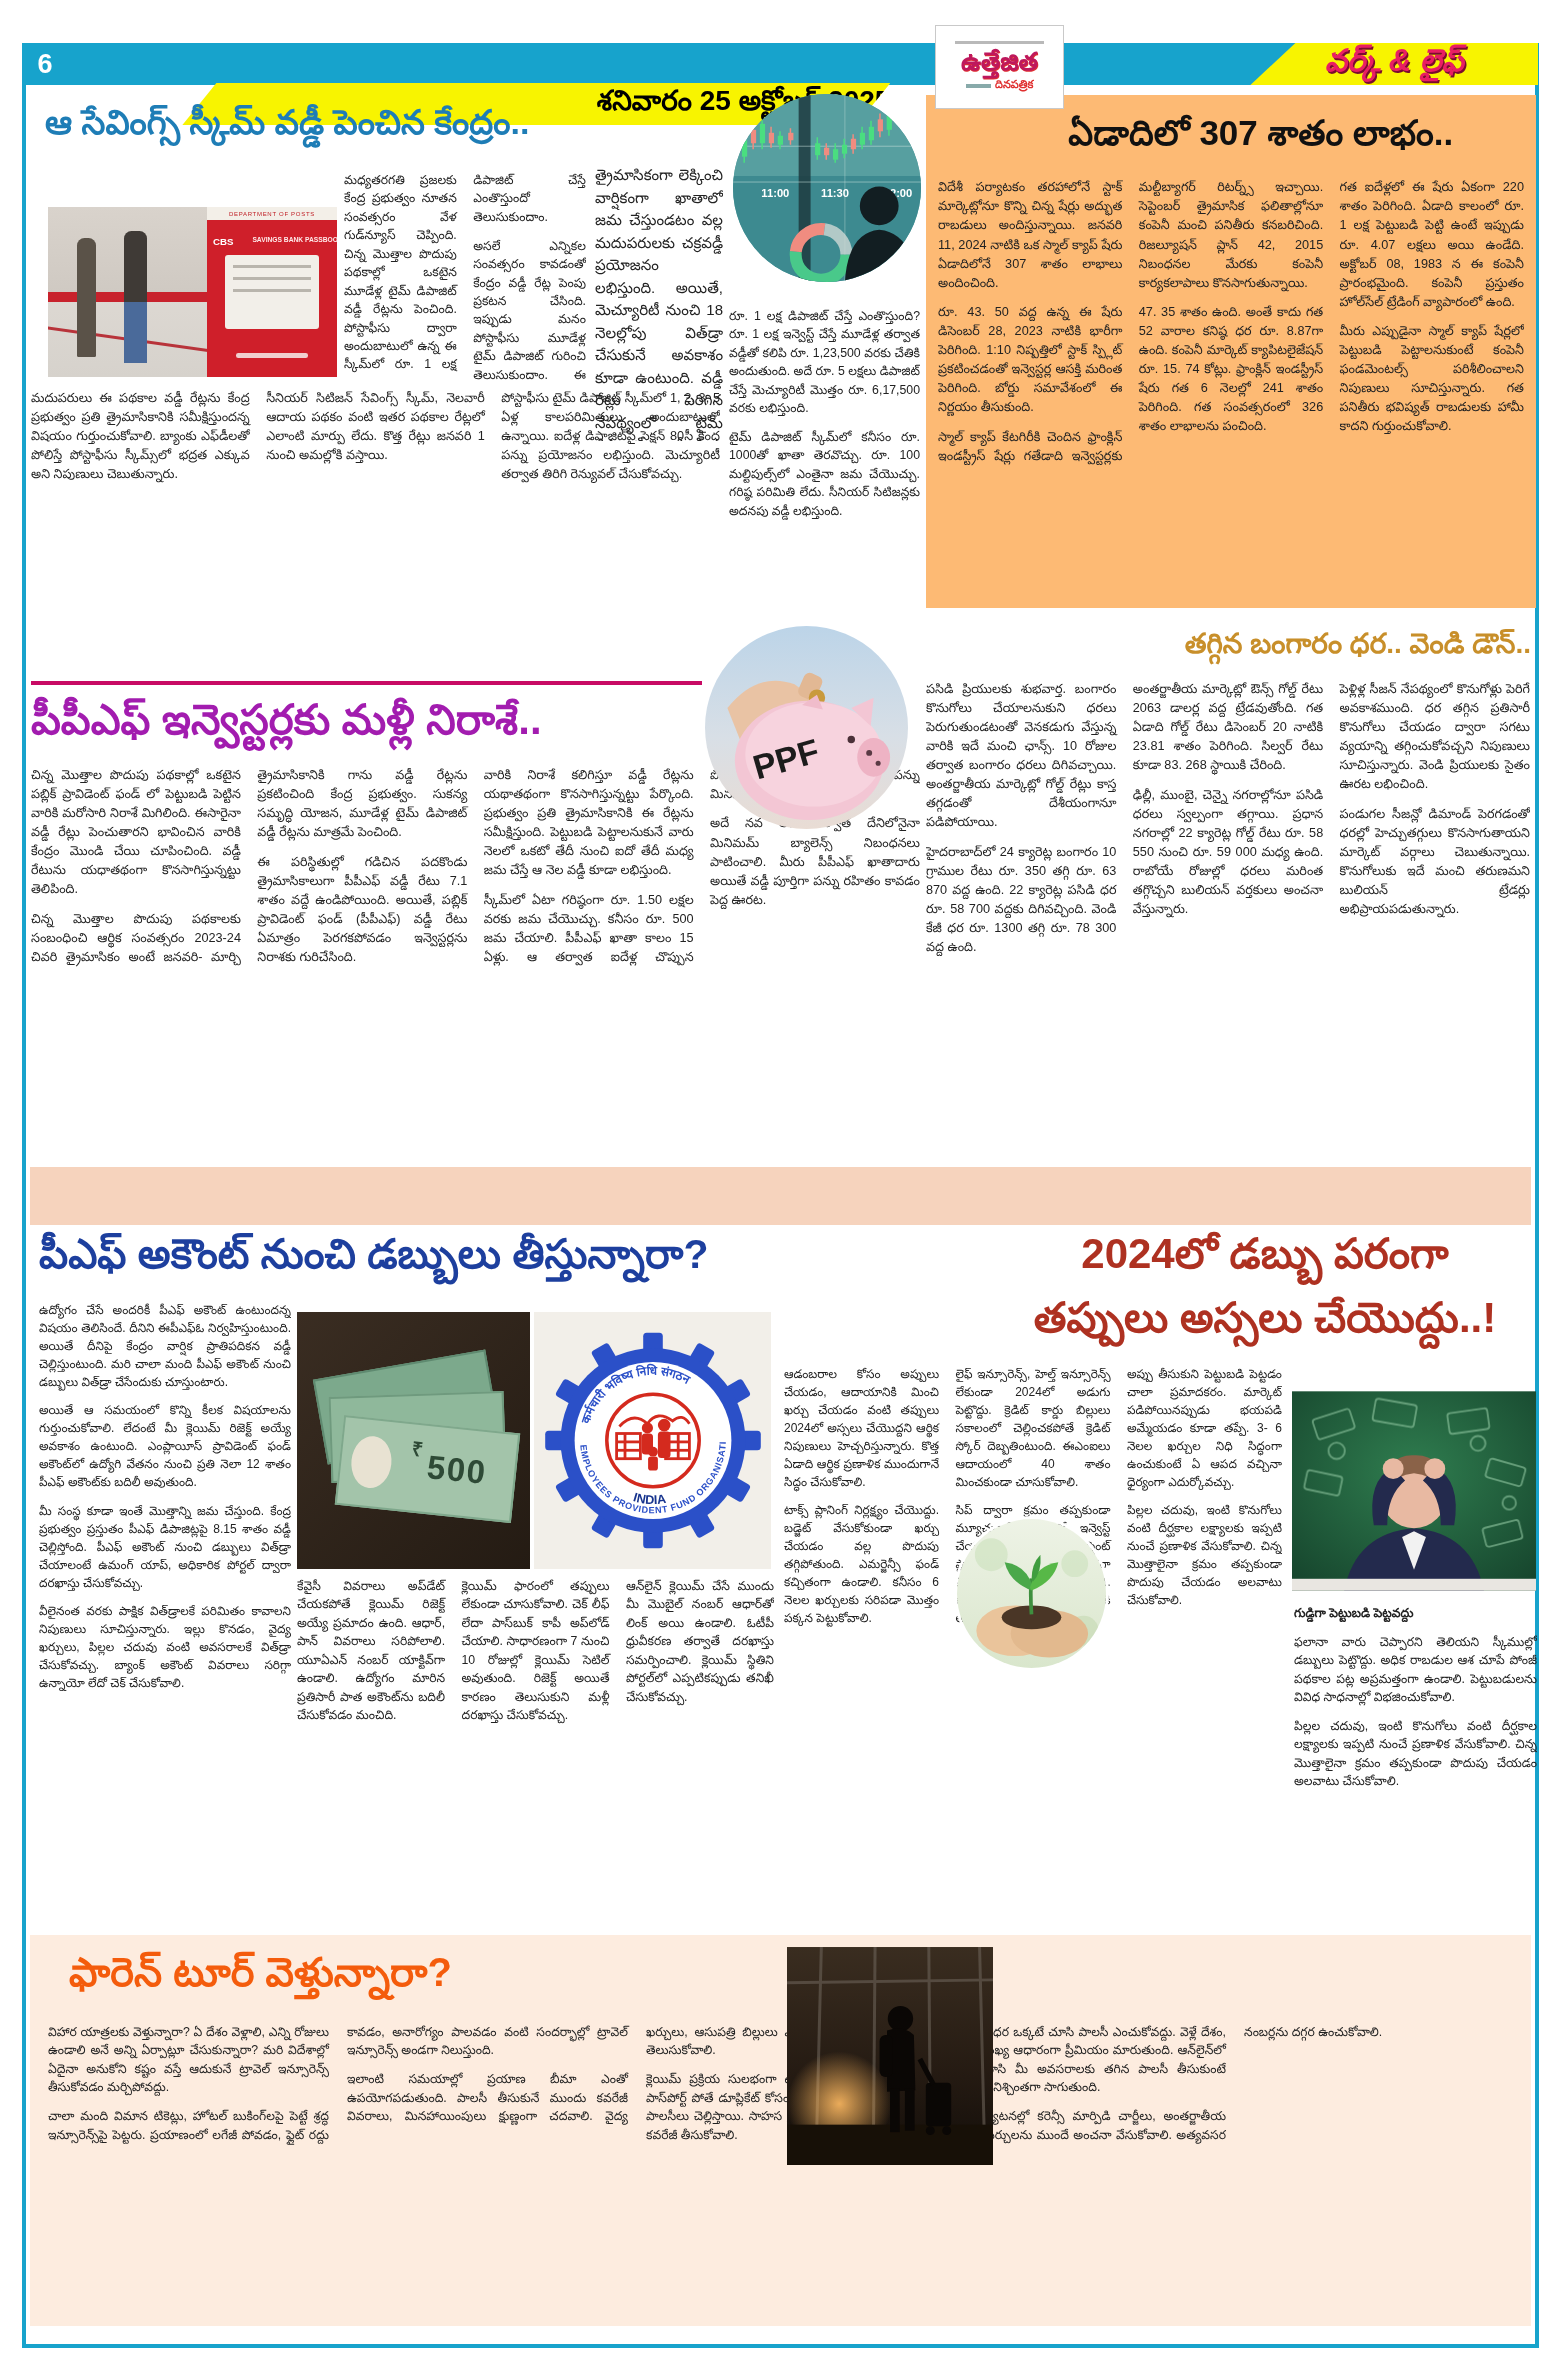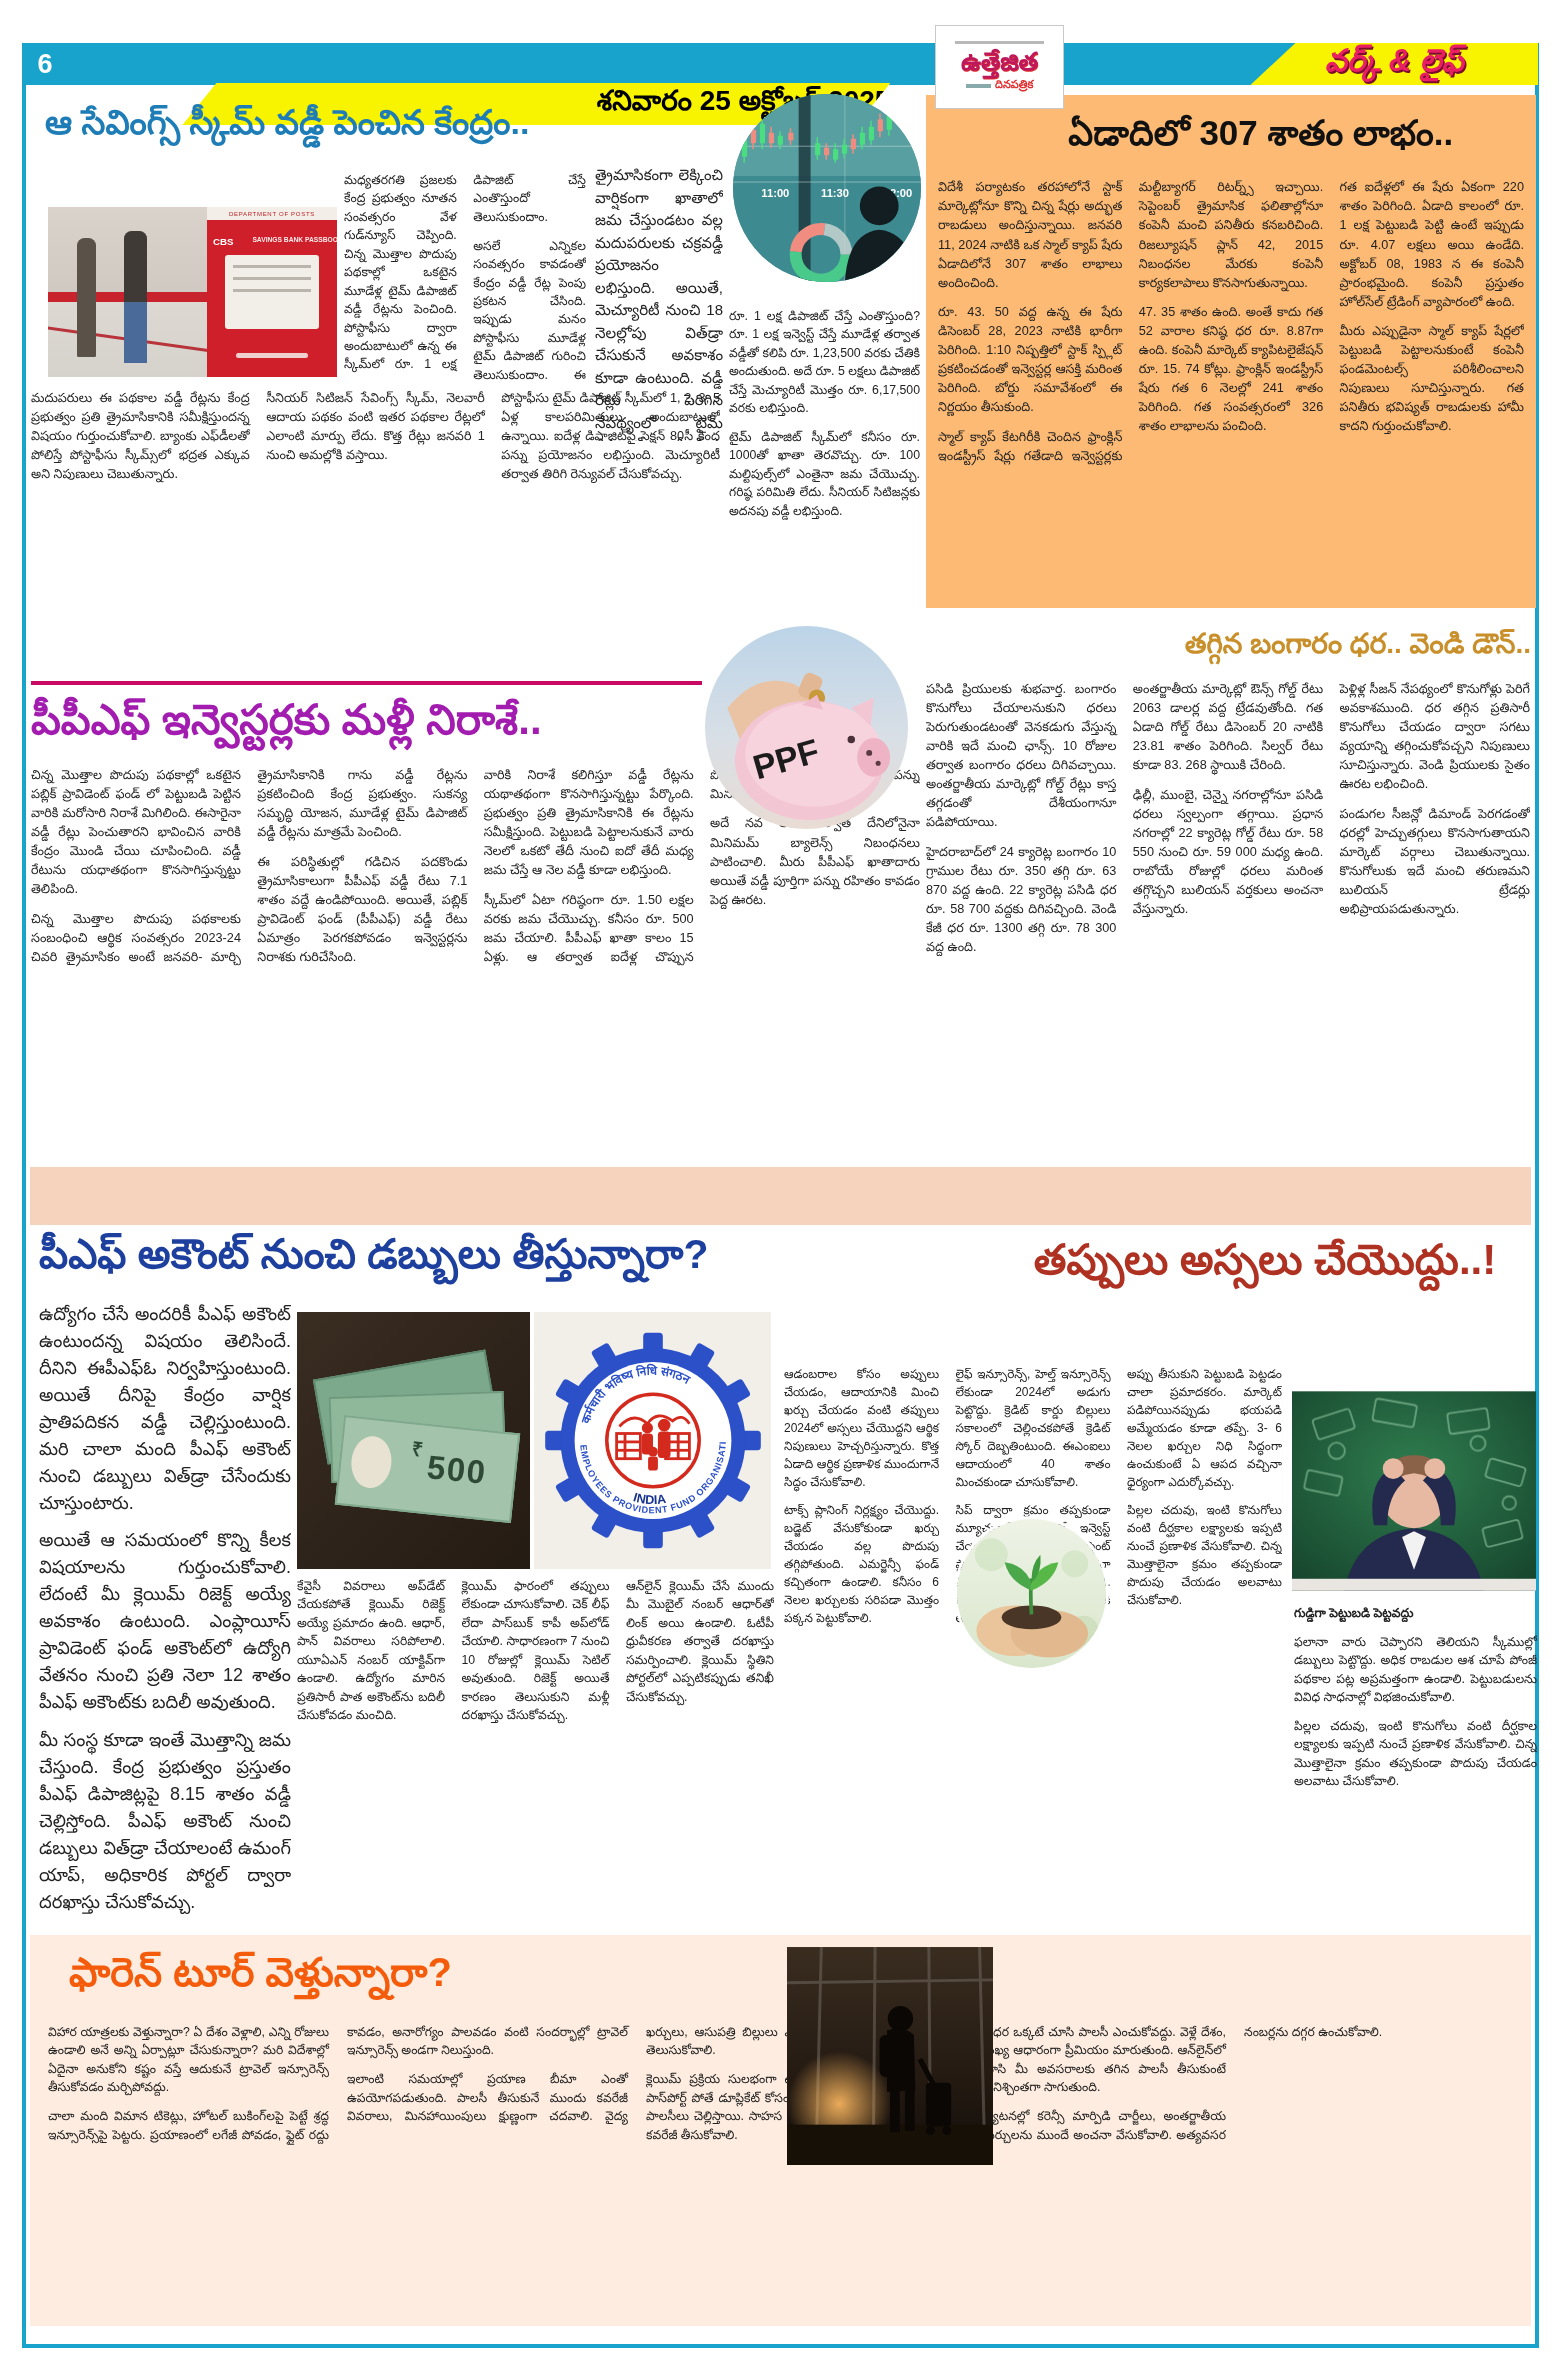--- a/index.html
+++ b/index.html
@@ -206,21 +206,21 @@
     <p>అంతర్జాతీయ మార్కెట్లో ఔన్స్ గోల్డ్ రేటు 2063 డాలర్ల వద్ద ట్రేడవుతోంది. గత ఏడాది గోల్డ్ రేటు డిసెంబర్ 20 నాటికి 23.81 శాతం పెరిగింది. సిల్వర్ రేటు కూడా 83. 268 స్థాయికి చేరింది.</p>
     <p>ఢిల్లీ, ముంబై, చెన్నై నగరాల్లోనూ పసిడి ధరలు స్వల్పంగా తగ్గాయి. ప్రధాన నగరాల్లో 22 క్యారెట్ల గోల్డ్ రేటు రూ. 58 550 నుంచి రూ. 59 000 మధ్య ఉంది. రాబోయే రోజుల్లో ధరలు మరింత తగ్గొచ్చని బులియన్ వర్తకులు అంచనా వేస్తున్నారు.</p>
     <p>పెళ్లిళ్ల సీజన్ నేపథ్యంలో కొనుగోళ్లు పెరిగే అవకాశముంది. ధర తగ్గిన ప్రతిసారీ కొనుగోలు చేయడం ద్వారా సగటు వ్యయాన్ని తగ్గించుకోవచ్చని నిపుణులు సూచిస్తున్నారు. వెండి ప్రియులకు సైతం ఊరట లభించింది.</p>
     <p>పండుగల సీజన్లో డిమాండ్ పెరగడంతో ధరల్లో హెచ్చుతగ్గులు కొనసాగుతాయని మార్కెట్ వర్గాలు చెబుతున్నాయి. కొనుగోలుకు ఇదే మంచి తరుణమని బులియన్ ట్రేడర్లు అభిప్రాయపడుతున్నారు.</p>
   </div>
 
   <div class="abs" style="left:30px;top:1167px;width:1501px;height:58px;background:#f6d3bd;"></div>
 
   <div class="abs hl" style="left:39px;top:1231px;width:734px;font-size:41px;color:#1d3f9e;">పీఎఫ్ అకౌంట్ నుంచి డబ్బులు తీస్తున్నారా?</div>
 
-  <div class="abs txt" style="left:39px;top:1301px;width:252px;height:620px;font-size:18px;">
+  <div class="abs txt" style="left:39px;top:1301px;width:252px;height:620px;font-size:12px;">
     <p>ఉద్యోగం చేసే అందరికీ పీఎఫ్ అకౌంట్ ఉంటుందన్న విషయం తెలిసిందే. దీనిని ఈపీఎఫ్ఓ నిర్వహిస్తుంటుంది. అయితే దీనిపై కేంద్రం వార్షిక ప్రాతిపదికన వడ్డీ చెల్లిస్తుంటుంది. మరి చాలా మంది పీఎఫ్ అకౌంట్ నుంచి డబ్బులు విత్‌డ్రా చేసేందుకు చూస్తుంటారు.</p>
     <p>అయితే ఆ సమయంలో కొన్ని కీలక విషయాలను గుర్తుంచుకోవాలి. లేదంటే మీ క్లెయిమ్ రిజెక్ట్ అయ్యే అవకాశం ఉంటుంది. ఎంప్లాయీస్ ప్రావిడెంట్ ఫండ్ అకౌంట్‌లో ఉద్యోగి వేతనం నుంచి ప్రతి నెలా 12 శాతం పీఎఫ్ అకౌంట్‌కు బదిలీ అవుతుంది.</p>
     <p>మీ సంస్థ కూడా ఇంతే మొత్తాన్ని జమ చేస్తుంది. కేంద్ర ప్రభుత్వం ప్రస్తుతం పీఎఫ్ డిపాజిట్లపై 8.15 శాతం వడ్డీ చెల్లిస్తోంది. పీఎఫ్ అకౌంట్ నుంచి డబ్బులు విత్‌డ్రా చేయాలంటే ఉమంగ్ యాప్, అధికారిక పోర్టల్ ద్వారా దరఖాస్తు చేసుకోవచ్చు.</p>
     <p>వీలైనంత వరకు పాక్షిక విత్‌డ్రాలకే పరిమితం కావాలని నిపుణులు సూచిస్తున్నారు. ఇల్లు కొనడం, వైద్య ఖర్చులు, పిల్లల చదువు వంటి అవసరాలకే విత్‌డ్రా చేసుకోవచ్చు. బ్యాంక్ అకౌంట్ వివరాలు సరిగ్గా ఉన్నాయో లేదో చెక్ చేసుకోవాలి.</p>
   </div>
 
   <div class="abs imgbox" style="left:297px;top:1312px;width:233px;height:257px;background:linear-gradient(135deg,#3a2d22,#241b13);">
     <div class="abs" style="left:22.4px;top:52px;width:171px;height:82px;background:#7ca98c;border:2.2px solid #5f8a70;transform:rotate(-10deg);"></div>
     <div class="abs" style="left:33px;top:82px;width:171px;height:82px;background:#8fb89b;border:2.2px solid #6f9a7e;transform:rotate(-2deg);"></div>
     <div class="abs" style="left:42px;top:112px;width:173px;height:86px;background:#a3c4aa;border:2.2px solid #7fa88c;transform:rotate(6deg);">
@@ -285,20 +285,21 @@
     </svg>
   </div>
 
   <div class="abs txt cols3" style="left:297px;top:1577px;width:477px;height:344px;font-size:12.3px;">
     <p>కేవైసీ వివరాలు అప్‌డేట్ చేయకపోతే క్లెయిమ్ రిజెక్ట్ అయ్యే ప్రమాదం ఉంది. ఆధార్, పాన్ వివరాలు సరిపోలాలి. యూఏఎన్ నంబర్ యాక్టివ్‌గా ఉండాలి. ఉద్యోగం మారిన ప్రతిసారీ పాత అకౌంట్‌ను బదిలీ చేసుకోవడం మంచిది.</p>
     <p>క్లెయిమ్ ఫారంలో తప్పులు లేకుండా చూసుకోవాలి. చెక్ లీఫ్ లేదా పాస్‌బుక్ కాపీ అప్‌లోడ్ చేయాలి. సాధారణంగా 7 నుంచి 10 రోజుల్లో క్లెయిమ్ సెటిల్ అవుతుంది. రిజెక్ట్ అయితే కారణం తెలుసుకుని మళ్లీ దరఖాస్తు చేసుకోవచ్చు.</p>
     <p>ఆన్‌లైన్ క్లెయిమ్ చేసే ముందు మీ మొబైల్ నంబర్ ఆధార్‌తో లింక్ అయి ఉండాలి. ఓటీపీ ధ్రువీకరణ తర్వాతే దరఖాస్తు సమర్పించాలి. క్లెయిమ్ స్థితిని పోర్టల్‌లో ఎప్పటికప్పుడు తనిఖీ చేసుకోవచ్చు.</p>
   </div>
 
   <div class="abs" style="left:999px;top:1230px;width:532px;text-align:center;">
+    <div class="hl" style="font-size:42px;color:#ae3121;">2024లో డబ్బు పరంగా</div>
     <div class="hl" style="font-size:42px;color:#ae3121;margin-top:6px;">తప్పులు అస్సలు చేయొద్దు..!</div>
   </div>
 
   <div class="abs txt cols3" style="left:784px;top:1365px;width:498px;height:556px;font-size:12px;">
     <p>ఆడంబరాల కోసం అప్పులు చేయడం, ఆదాయానికి మించి ఖర్చు చేయడం వంటి తప్పులు 2024లో అస్సలు చేయొద్దని ఆర్థిక నిపుణులు హెచ్చరిస్తున్నారు. కొత్త ఏడాది ఆర్థిక ప్రణాళిక ముందుగానే సిద్ధం చేసుకోవాలి.</p>
     <p>టాక్స్ ప్లానింగ్ నిర్లక్ష్యం చేయొద్దు. బడ్జెట్ వేసుకోకుండా ఖర్చు చేయడం వల్ల పొదుపు తగ్గిపోతుంది. ఎమర్జెన్సీ ఫండ్ కచ్చితంగా ఉండాలి. కనీసం 6 నెలల ఖర్చులకు సరిపడా మొత్తం పక్కన పెట్టుకోవాలి.</p>
     <p>లైఫ్ ఇన్సూరెన్స్, హెల్త్ ఇన్సూరెన్స్ లేకుండా 2024లో అడుగు పెట్టొద్దు. క్రెడిట్ కార్డు బిల్లులు సకాలంలో చెల్లించకపోతే క్రెడిట్ స్కోర్ దెబ్బతింటుంది. ఈఎంఐలు ఆదాయంలో 40 శాతం మించకుండా చూసుకోవాలి.</p>
     <p>సిప్ ద్వారా క్రమం తప్పకుండా మ్యూచువల్ ఫండ్స్‌లో ఇన్వెస్ట్ చేయడం మంచిది. రిటైర్మెంట్ ప్లానింగ్ ఎంత త్వరగా మొదలుపెడితే అంత మంచిది. ఆర్థిక లక్ష్యాలను రాసుకుని వాటికి అనుగుణంగా నడుచుకోవాలి.</p>
     <p>అప్పు తీసుకుని పెట్టుబడి పెట్టడం చాలా ప్రమాదకరం. మార్కెట్ పడిపోయినప్పుడు భయపడి అమ్మేయడం కూడా తప్పే. 3- 6 నెలల ఖర్చుల నిధి సిద్ధంగా ఉంచుకుంటే ఏ ఆపద వచ్చినా ధైర్యంగా ఎదుర్కోవచ్చు.</p>
     <p>పిల్లల చదువు, ఇంటి కొనుగోలు వంటి దీర్ఘకాల లక్ష్యాలకు ఇప్పటి నుంచే ప్రణాళిక వేసుకోవాలి. చిన్న మొత్తాలైనా క్రమం తప్పకుండా పొదుపు చేయడం అలవాటు చేసుకోవాలి.</p>

